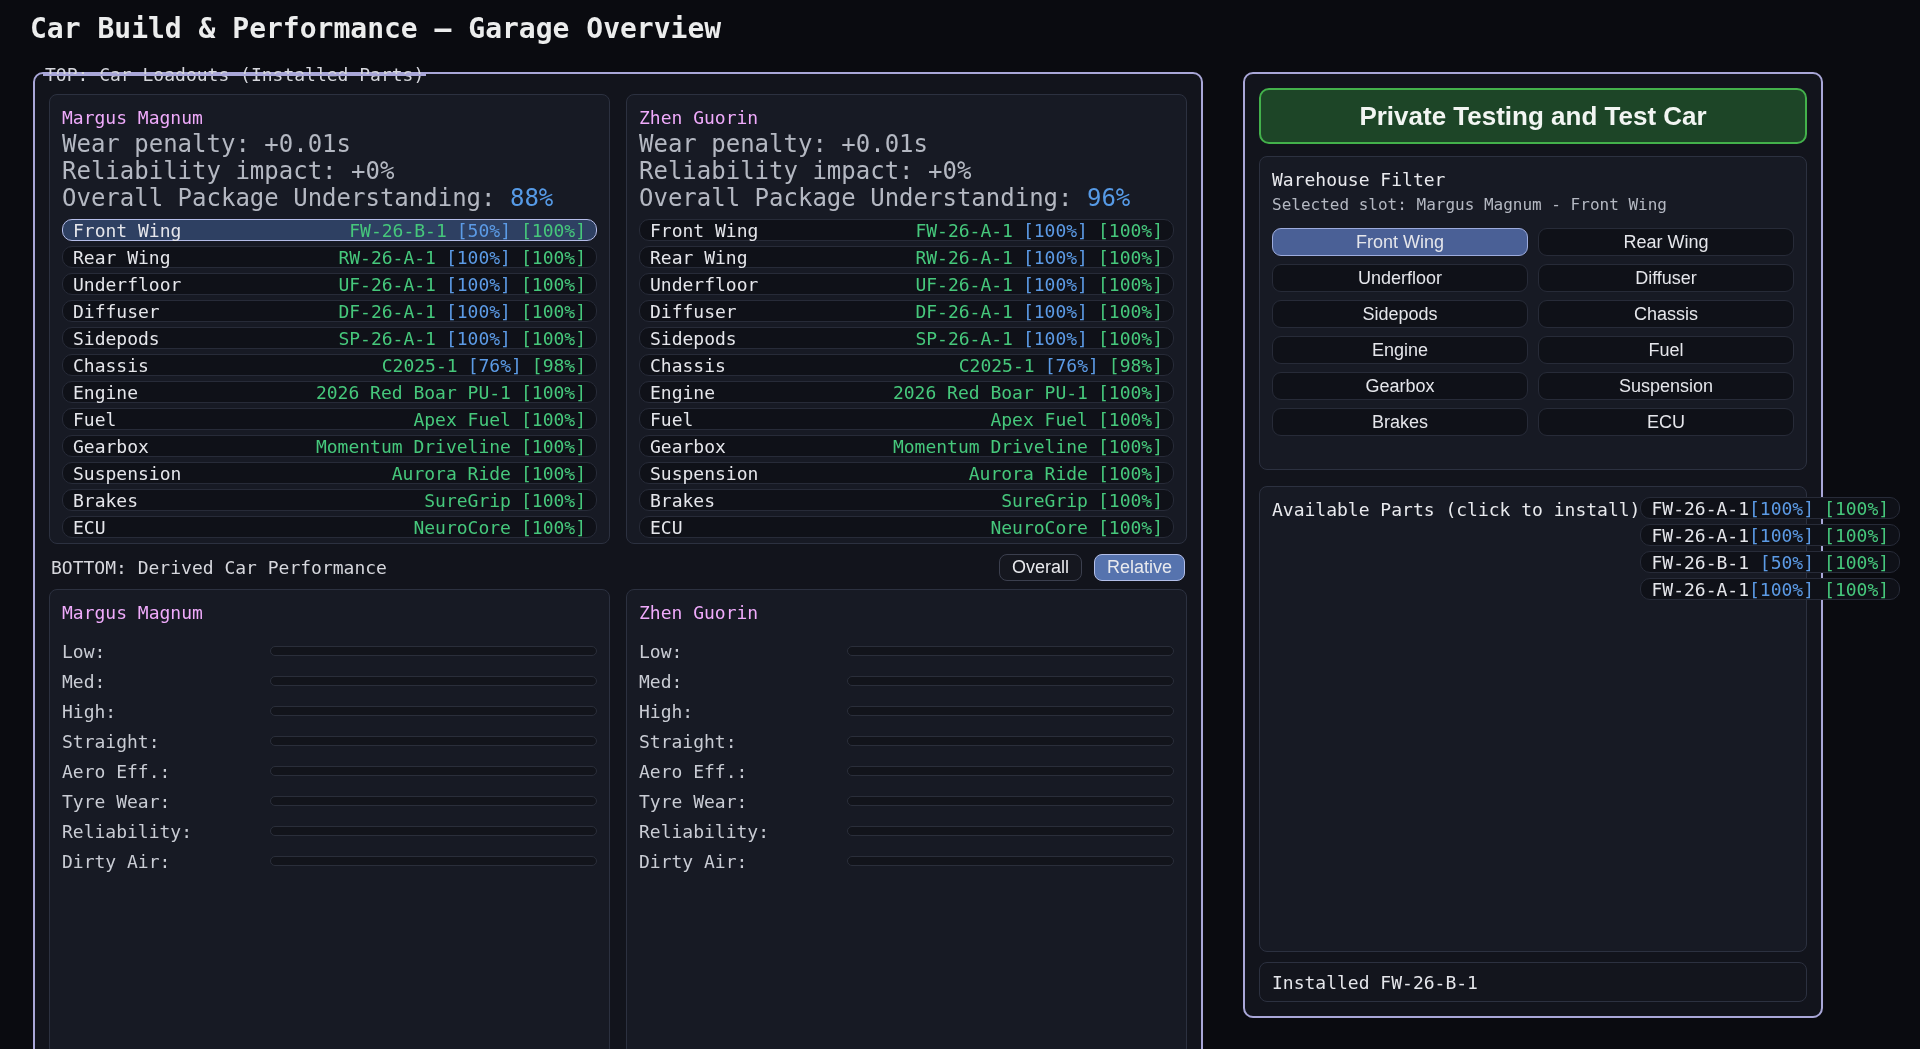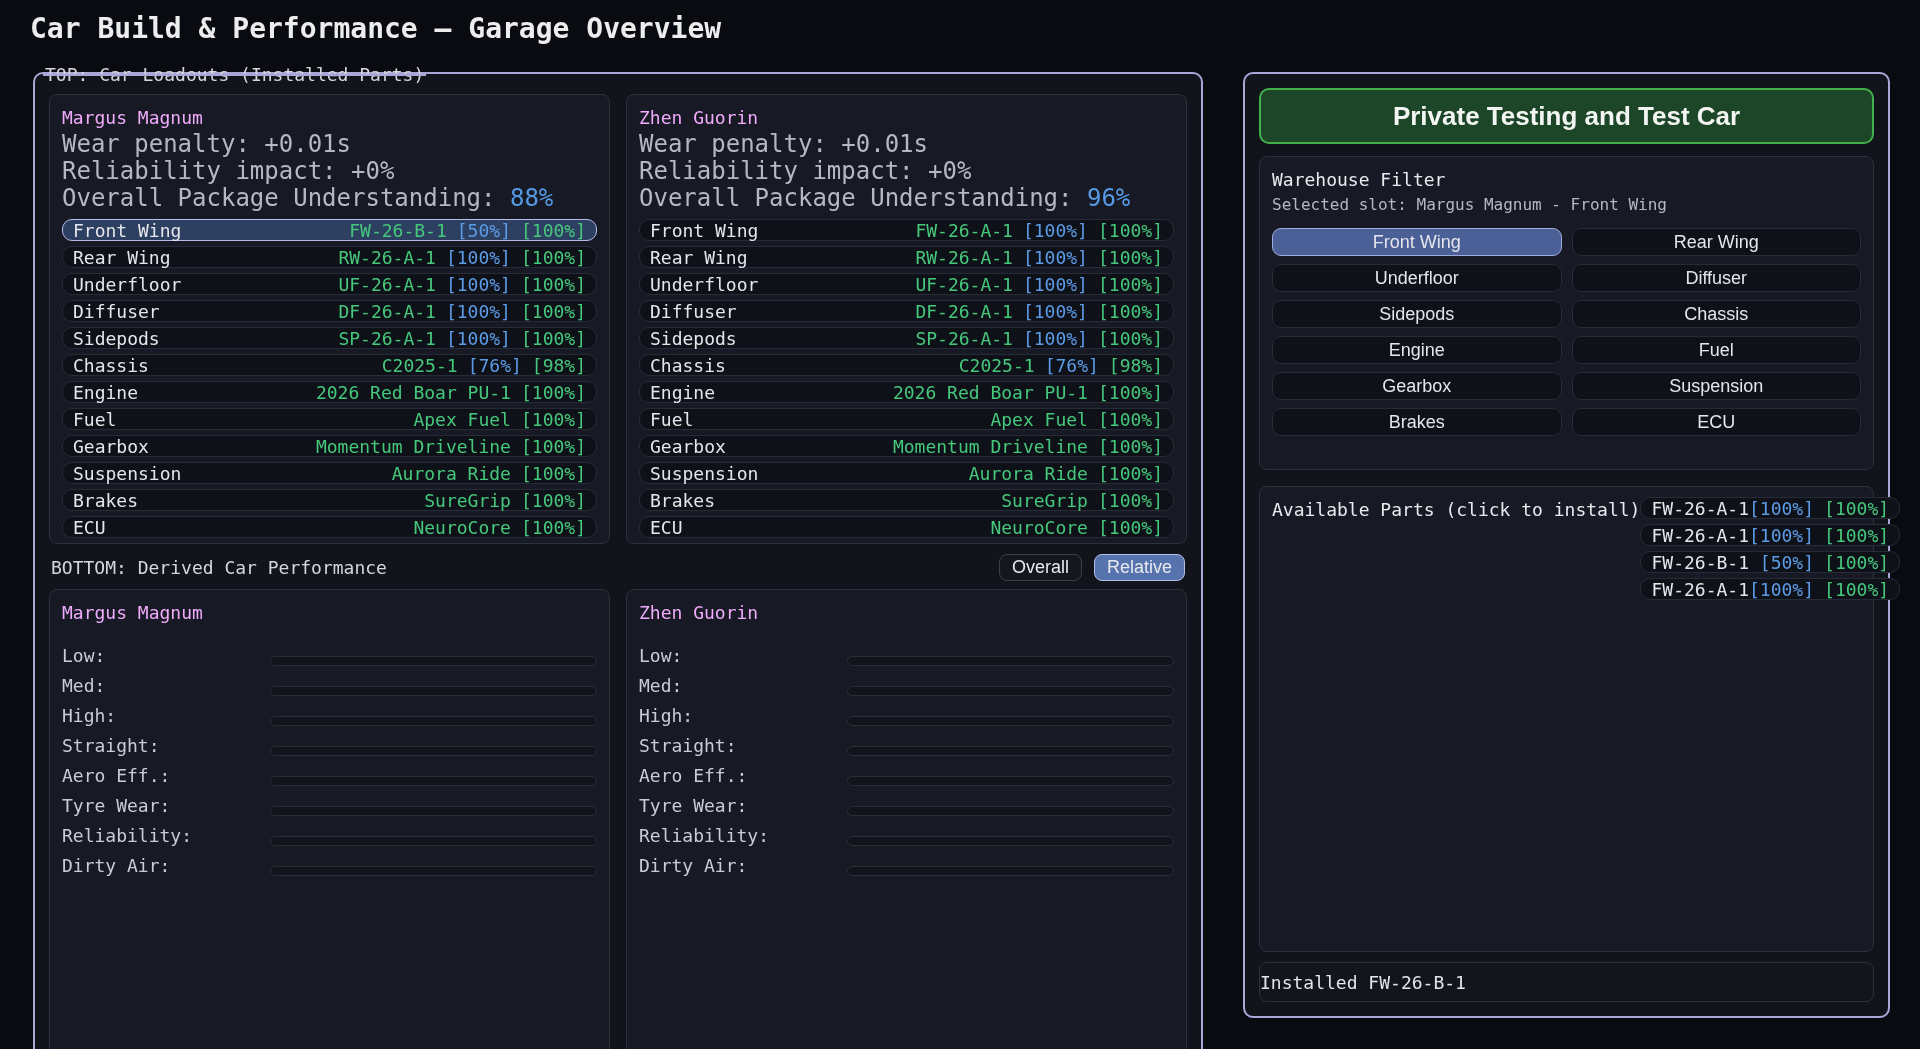--- a/index.html
+++ b/index.html
@@ -21,21 +21,21 @@
     --track-border:#2a2e3a;
   }
   *{box-sizing:border-box;margin:0;padding:0}
   html,body{width:1920px;height:1049px;overflow:hidden}
   body{background:var(--bg);font-family:"DejaVu Sans Mono",monospace;color:var(--txt);position:relative}
 
   .page-title{position:absolute;left:30px;top:12px;font-size:28px;font-weight:bold;color:#eceded;white-space:nowrap}
 
   .panel{position:absolute;top:72px;background:var(--panel-bg);border:2px solid var(--panel-border);border-radius:10px}
   .panel-left{left:33px;width:1170px;height:1000px;padding:20px 14px 14px;display:flex;flex-direction:column}
-  .panel-right{left:1243px;width:647px;height:946px;padding:14px;display:flex;flex-direction:column}
+  .panel-right{left:1243px;width:580px;height:946px;padding:14px;display:flex;flex-direction:column}
 
   .fieldset-label{position:absolute;top:-12px;left:10px;height:26px;line-height:26px;font-size:18px;color:var(--txt-label);white-space:nowrap;z-index:2}
   .fieldset-label::after{content:"";position:absolute;left:-2px;right:-2px;top:12px;height:2px;background:var(--panel-border);z-index:3}
 
   .loadout-grid{display:flex;gap:16px}
   .card{background:var(--card-bg);border:1px solid var(--card-border);border-radius:8px}
   .loadout-card{flex:1;height:450px;padding:10px 12px}
   .drv-name{font-size:18px;line-height:26px;color:#f0abfc;white-space:nowrap}
   .drv-info{font-size:24px;line-height:27px;color:var(--txt-dim);white-space:nowrap}
   .val-blue{color:#569ae6}
@@ -51,35 +51,35 @@
 
   .perf-header{display:flex;justify-content:space-between;align-items:center;margin:10px 2px 8px;height:27px}
   .section-label{font-size:18px;color:var(--txt-label);white-space:nowrap}
   .toggle-group{display:flex;gap:12px}
   .tgl{font-size:18px;font-weight:normal;height:27px;line-height:25px;padding:0 12px;border-radius:8px;background:#15171f;border:1px solid #3b3f4e;color:#e9eaee;cursor:default;white-space:nowrap}
   .tgl.selected{background:#5673ae;border-color:#b3bfe9}
 
   .perf-grid{display:flex;gap:16px;flex:1}
   .perf-card{flex:1;padding:10px 12px}
   .bars{margin-top:10px}
-  .bar-row{display:flex;align-items:flex-end;height:30px}
+  .bar-row{display:flex;align-items:center;height:30px}
   .bar-label{width:208px;font-size:18px;color:#c9ccd4;white-space:nowrap}
   .bar-track{flex:1;height:10px;background:var(--track-bg);border:1px solid var(--track-border);border-radius:6px}
   .bar-fill{height:10px;border-radius:6px;margin-top:-1px}
 
   .test-btn{height:56px;border-radius:10px;background:#1d4527;border:2px solid #43b14b;color:#f2f5f2;font-size:26px;font-weight:bold;display:flex;align-items:center;justify-content:center;white-space:nowrap}
   .wh-card{margin-top:12px;height:314px;padding:10px 12px}
   .wh-heading{font-size:18px;line-height:25px;color:#e9eaee;white-space:nowrap}
   .wh-sub{font-size:16px;line-height:25px;color:var(--txt-dim);white-space:nowrap}
   .wh-grid{margin-top:11px;display:grid;grid-template-columns:1fr 1fr;gap:8px 10px}
   .filter-btn{height:28px;border-radius:9px;background:var(--row-bg);border:1px solid var(--row-border);display:flex;align-items:center;justify-content:center;font-size:18px;color:#e5e6eb;cursor:default;white-space:nowrap}
   .filter-btn.selected{background:#4a6096;border-color:#9dacdd}
   .avail-card{margin-top:16px;flex:1;padding:10px 12px;display:flex;flex-direction:row}
   .avail-heading{font-size:18px;line-height:26px;margin-bottom:7px;color:#e9eaee;white-space:nowrap}
-  .status-bar{margin-top:10px;height:40px;border-radius:8px;background:#13151d;border:1px solid var(--card-border);display:flex;align-items:center;padding:0 0;font-size:18px;color:#e5e6eb;white-space:nowrap}
+  .status-bar{margin-top:10px;height:40px;border-radius:8px;background:#13151d;border:1px solid var(--card-border);display:flex;align-items:center;padding:0 12px;font-size:18px;color:#e5e6eb;white-space:nowrap}
 </style>
 </head>
 <body>
 
 <div class="page-title">Car Build &amp; Performance — Garage Overview</div>
 
 <div class="panel panel-left">
   <div class="fieldset-label">TOP: Car Loadouts (Installed Parts)</div>
 
   <div class="loadout-grid">

